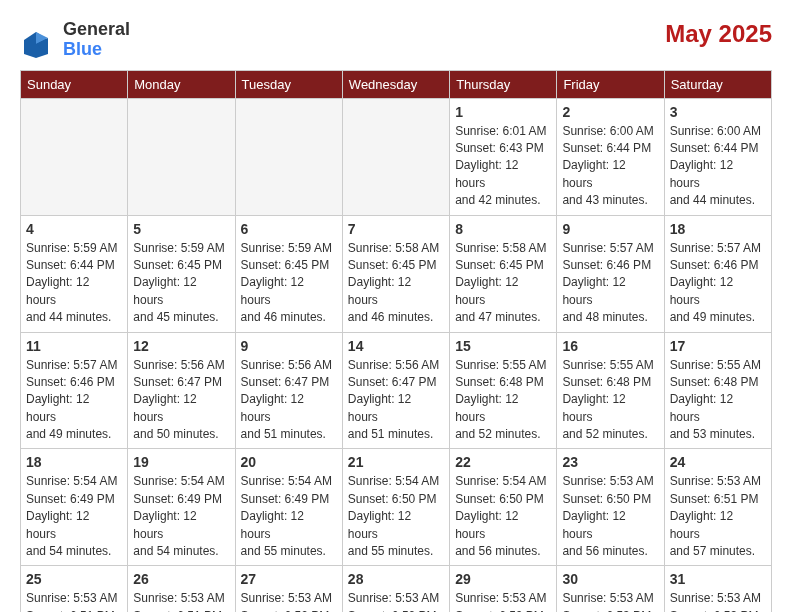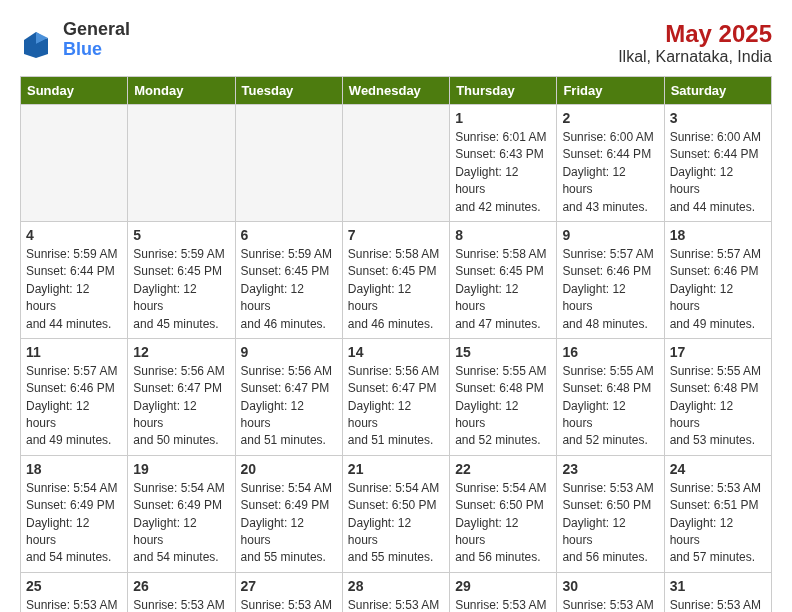--- a/index.html
+++ b/index.html
@@ -51,26 +51,26 @@
     .location {
       font-size: 16px;
       color: #333;
     }
     table {
       width: 100%;
       border-collapse: collapse;
       table-layout: fixed;
     }
     thead tr th {
-      background-color: #4d7c0f;
+      background-color: #7f1d1d;
       color: #fff;
       text-align: left;
       padding: 6px 6px;
       font-size: 13px;
-      font-weight: bold;
+      font-weight: normal;
       border: 1px solid #ccc;
     }
     tbody tr td {
       border: 1px solid #ccc;
       vertical-align: top;
       padding: 5px 5px;
       font-size: 11px;
       color: #333;
       height: 88px;
       background: #fff;
@@ -101,21 +101,20 @@
       <polygon points="16,4 28,10 16,16" fill="#4a90d9"></polygon>
       <polygon points="28,10 28,26 16,16" fill="#1a5fa8"></polygon>
     </svg>
     <div class="logo-text">
       <span class="logo-general">General</span>
       <span class="logo-blue">Blue</span>
     </div>
   </div>
   <div class="title-block">
     <div class="month-year">May 2025</div>
-    <div class="location">Ilkal, Karnataka, India</div>
   </div>
 </div>
 
 <table>
   <thead>
     <tr id="header-row">
         <th>Sunday</th>
         <th>Monday</th>
         <th>Tuesday</th>
         <th>Wednesday</th>

